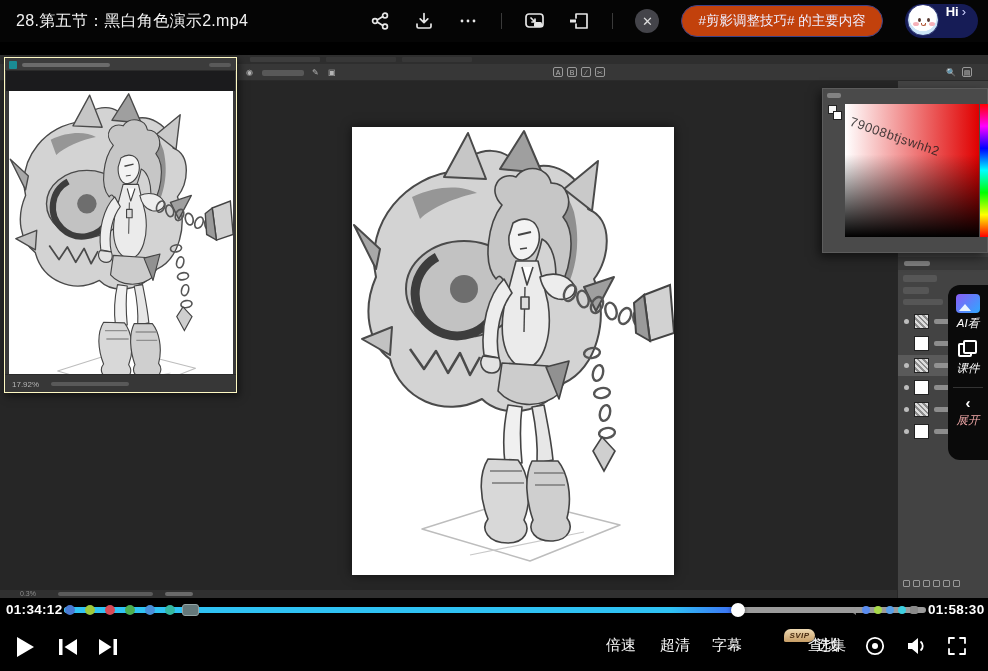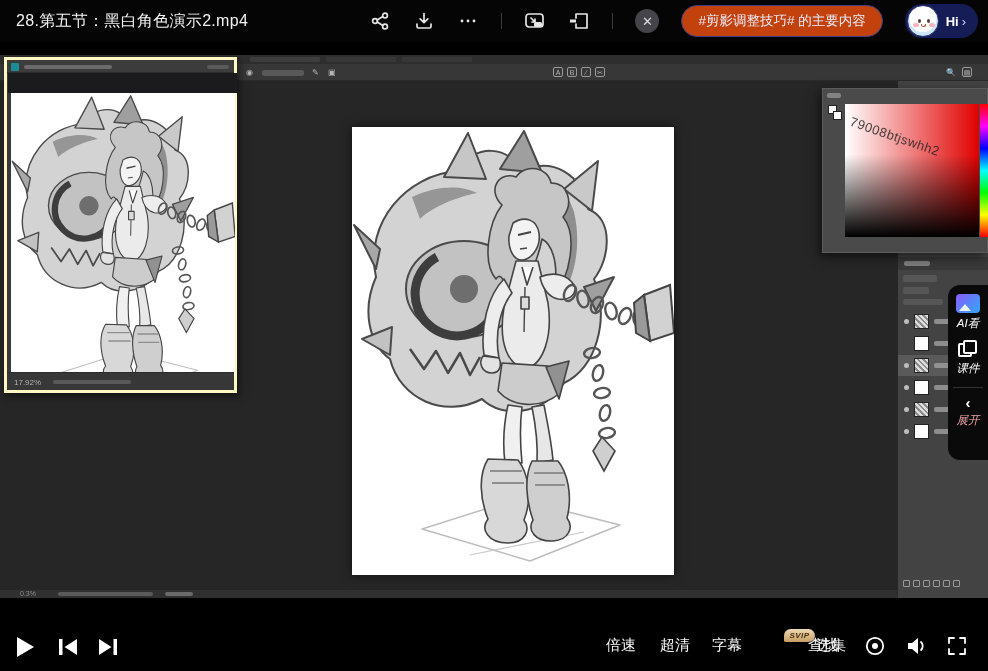--- a/index.html
+++ b/index.html
@@ -10,40 +10,40 @@
   
   .topbar { position:absolute; left:0; top:0; width:988px; height:42px; background:#050505;
             display:flex; align-items:center; }
   .vid-title { color:#f2f2f2; font-size:16px; margin-left:16px; letter-spacing:.3px; white-space:nowrap; }
   .tb-right { position:absolute; right:10px; top:0; height:42px; display:flex; align-items:center; gap:22px; }
   .tb-icon { width:22px; height:22px; display:flex; align-items:center; justify-content:center; cursor:pointer; }
   .tb-icon svg { stroke:#e6e6e6; fill:none; stroke-width:1.7; stroke-linecap:round; stroke-linejoin:round; }
   .tb-div { width:1px; height:16px; background:#3a3a3a; }
   .close-circle { width:24px; height:24px; border-radius:50%; background:#44444a; display:flex; align-items:center; justify-content:center; color:#ddd; font-size:13px; cursor:pointer; }
   .tag-pill { height:32px; background:#c2410c; border:1px solid #3c4187; border-radius:16px; color:#eef; font-size:13.5px; display:flex; align-items:center; padding:12px 16px; white-space:nowrap; cursor:pointer; }
-  .hi-pill { height:34px; background:#161c56; border-radius:17px; display:flex; align-items:center; padding:0 12px 0 2px; cursor:pointer; }
+  .hi-pill { height:34px; background:#161c56; border-radius:17px; display:flex; align-items:flex-start; padding:0 12px 0 2px; cursor:pointer; }
   .avatar { width:32px; height:32px; border-radius:50%; background:radial-gradient(circle at 50% 42%, #fff 58%, #cfe6f7 60%, #bfe0f5 100%); position:relative; overflow:hidden; border:1px solid #2a3070; }
   .avatar .eye { position:absolute; width:3px; height:4px; background:#5a3b33; border-radius:50%; top:13px; }
   .avatar .cheek { position:absolute; width:6px; height:4px; background:#f5a9b0; border-radius:50%; top:17px; opacity:.9; }
   .avatar .mouth { position:absolute; width:5px; height:3px; border:1px solid #b0522f; border-top:none; border-radius:0 0 5px 5px; top:18px; left:13px; }
   .hi-label { color:#fff; font-size:13px; margin-left:7px; font-weight:bold; }
   .hi-chevron { color:#cfd3ff; font-size:13px; margin-left:3px; }
 
   
   .video-area { position:absolute; left:0; top:42px; width:988px; height:556px; background:#000; }
   .ps-root { position:absolute; left:0; top:13px; width:988px; height:543px; background:#262626; }
   .ps-tabstrip { position:absolute; left:0; top:0; width:988px; height:9px; background:#2e2e2e; }
   .ps-tab { position:absolute; top:2px; height:5px; background:#3d3d3d; border-radius:1px; }
   .ps-options { position:absolute; left:0; top:9px; width:988px; height:17px; background:#373737; border-bottom:1px solid #2a2a2a; }
   .opt-chip { position:absolute; background:#585858; border-radius:2px; }
   .opt-glyph { position:absolute; color:#b5b5b5; font-size:8px; line-height:10px; }
   .opt-box { position:absolute; width:10px; height:10px; border:1px solid #9a9a9a; border-radius:2px; color:#b5b5b5; font-size:7px; text-align:center; line-height:9px; }
 
   
-  .float-win { position:absolute; left:4px; top:2px; width:233px; height:336px; background:#3a3a3a; border:3px solid #fef9c3; box-shadow:2px 3px 8px rgba(0,0,0,.55); }
+  .float-win { position:absolute; left:4px; top:2px; width:233px; height:336px; background:#3a3a3a; border:1px solid #fef9c3; box-shadow:2px 3px 8px rgba(0,0,0,.55); }
   .fw-titlebar { position:absolute; left:0; top:0; width:100%; height:13px; background:#3c3c3c; border-bottom:1px solid #2b2b2b; }
   .fw-docicon { position:absolute; left:4px; top:3px; width:8px; height:8px; background:#1a8c94; border-radius:1px; }
   .fw-titletext { position:absolute; left:17px; top:5px; width:88px; height:4px; background:#8a8a8a; border-radius:2px; opacity:.6; }
   .fw-winbtns { position:absolute; right:5px; top:5px; width:22px; height:4px; background:#777; border-radius:2px; opacity:.5; }
   .fw-paste { position:absolute; left:1px; top:13px; width:229px; height:20px; background:#1b1b1d; }
   .fw-canvas { position:absolute; left:4px; top:33px; width:224px; height:283px; background:#fff; overflow:hidden; }
   .fw-status { position:absolute; left:0; bottom:0; width:100%; height:18px; background:#373737; border-top:1px solid #2b2b2b; }
   .fw-zoom { position:absolute; left:7px; top:5px; color:#b5b5b5; font-size:8px; }
   .fw-info { position:absolute; left:46px; top:7px; width:78px; height:4px; background:#777; border-radius:2px; opacity:.55; }
 
@@ -359,20 +359,42 @@
         <div class="pill-label">课件</div>
       </div>
       <div class="pill-divider"></div>
       <div class="pill-item">
         <div class="expand-chevron">‹</div>
         <div class="pill-label warm">展开</div>
       </div>
     </div>
   </div>
 
+  <div class="progress-row">
+    <div class="time-text" style="left:6px">01:34:12</div>
+    <div class="bar-wrap">
+      <div class="bar-track"></div>
+      <div class="bar-fill"></div>
+      <div class="pm-dot" style="left:1px;background:#4a7bd4"></div>
+      <div class="pm-dot" style="left:21px;background:#9dc93c"></div>
+      <div class="pm-dot" style="left:41px;background:#d94a57"></div>
+      <div class="pm-dot" style="left:61px;background:#4caf50"></div>
+      <div class="pm-dot" style="left:81px;background:#4a90d9"></div>
+      <div class="pm-dot" style="left:101px;background:#35b8a0"></div>
+      <div class="pm-pill"></div>
+      <div class="pm-tri"></div>
+      <div class="pm-dot sm" style="left:798px;background:#5b8def"></div>
+      <div class="pm-dot sm" style="left:810px;background:#a8d94a"></div>
+      <div class="pm-dot sm" style="left:822px;background:#5aa0e8"></div>
+      <div class="pm-dot sm" style="left:834px;background:#3ecfe0"></div>
+      <div class="pm-sq"></div>
+      <div class="playhead"></div>
+    </div>
+    <div class="time-text" style="left:928px">01:58:30</div>
+  </div>
 
   <div class="controls-row">
     <div class="ctl-icon" style="left:14px;top:13px">
       <svg width="22" height="24" viewBox="0 0 22 24">
           <path d="M3 2 L20 12 L3 22 Z"></path>
         </svg>
     </div>
     <div class="ctl-icon" style="left:56px;top:15px">
       <svg width="24" height="20" viewBox="0 0 24 20">
           <rect x="3" y="2" width="3.5" height="16"></rect>

